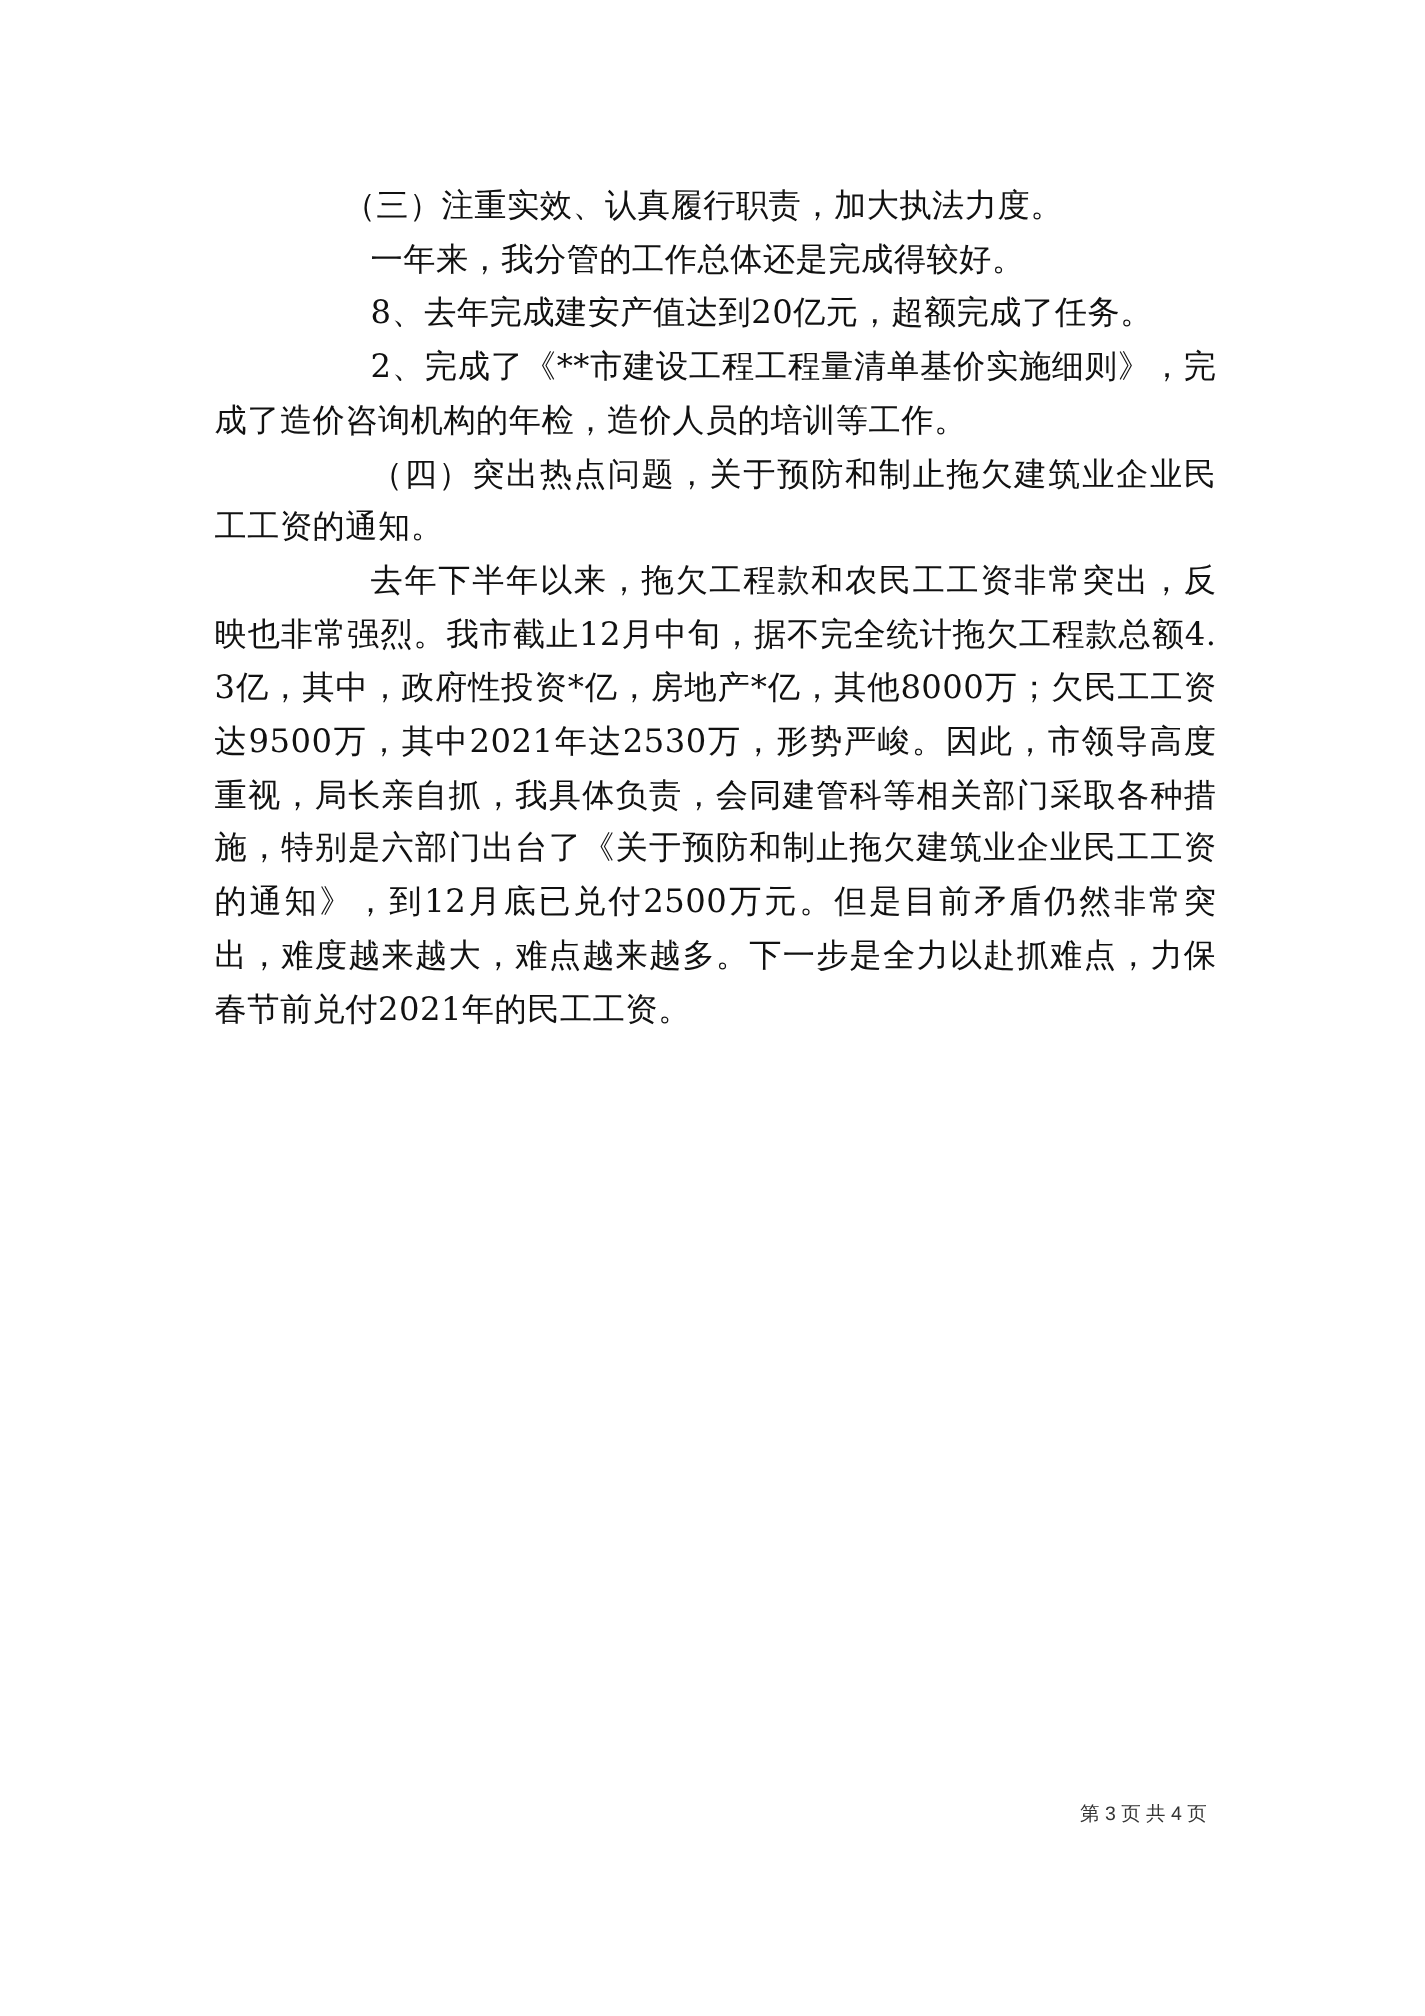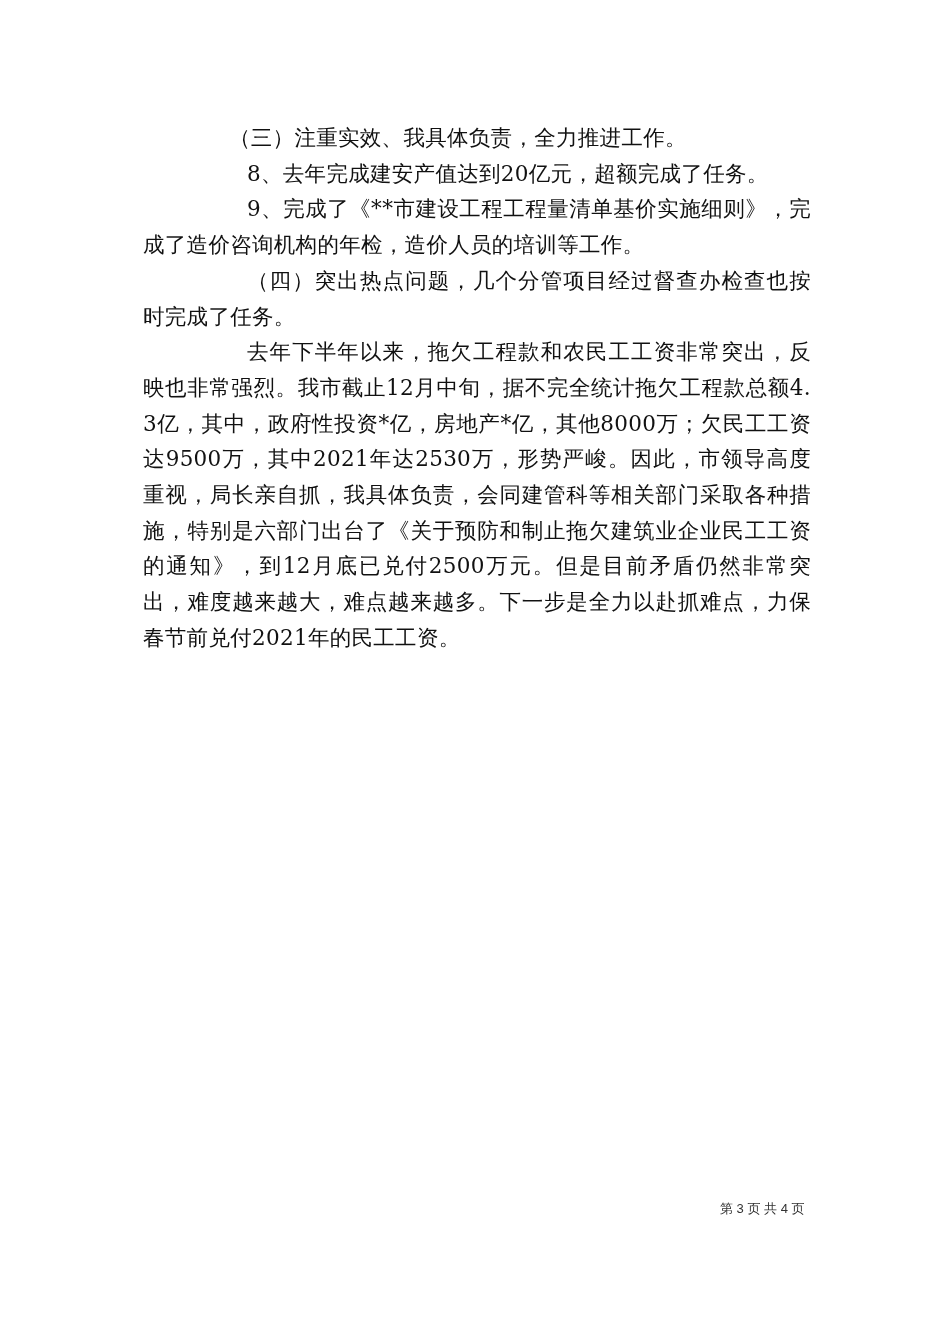--- a/index.html
+++ b/index.html
@@ -48,21 +48,22 @@
       font-size: 13px;
       color: #333333;
       white-space: nowrap;
     }
   </style>
 </head>
 <body>
 
 <div class="page">
   <div class="body-text">
-    <p class="para indent-c">（三）注重实效、我具体负责，全力推进工作。</p>
+    <p class="para indent-c">（三）注重实效、认真履行职责，加大执法力度。</p>
+    <p class="para indent-a">一年来，我分管的工作总体还是完成得较好。</p>
     <p class="para indent-a">8、去年完成建安产值达到20亿元，超额完成了任务。</p>
-    <p class="para indent-a">9、完成了《**市建设工程工程量清单基价实施细则》，完成了造价咨询机构的年检，造价人员的培训等工作。</p>
-    <p class="para indent-a">（四）突出热点问题，几个分管项目经过督查办检查也按时完成了任务。</p>
+    <p class="para indent-a">2、完成了《**市建设工程工程量清单基价实施细则》，完成了造价咨询机构的年检，造价人员的培训等工作。</p>
+    <p class="para indent-a">（四）突出热点问题，关于预防和制止拖欠建筑业企业民工工资的通知。</p>
     <p class="para indent-a">去年下半年以来，拖欠工程款和农民工工资非常突出，反映也非常强烈。我市截止12月中旬，据不完全统计拖欠工程款总额4.3亿，其中，政府性投资*亿，房地产*亿，其他8000万；欠民工工资达9500万，其中2021年达2530万，形势严峻。因此，市领导高度重视，局长亲自抓，我具体负责，会同建管科等相关部门采取各种措施，特别是六部门出台了《关于预防和制止拖欠建筑业企业民工工资的通知》，到12月底已兑付2500万元。但是目前矛盾仍然非常突出，难度越来越大，难点越来越多。下一步是全力以赴抓难点，力保春节前兑付2021年的民工工资。</p>
   </div>
 
   <div class="footer">第 3 页 共 4 页</div>
 </div>
 
 </body></html>

